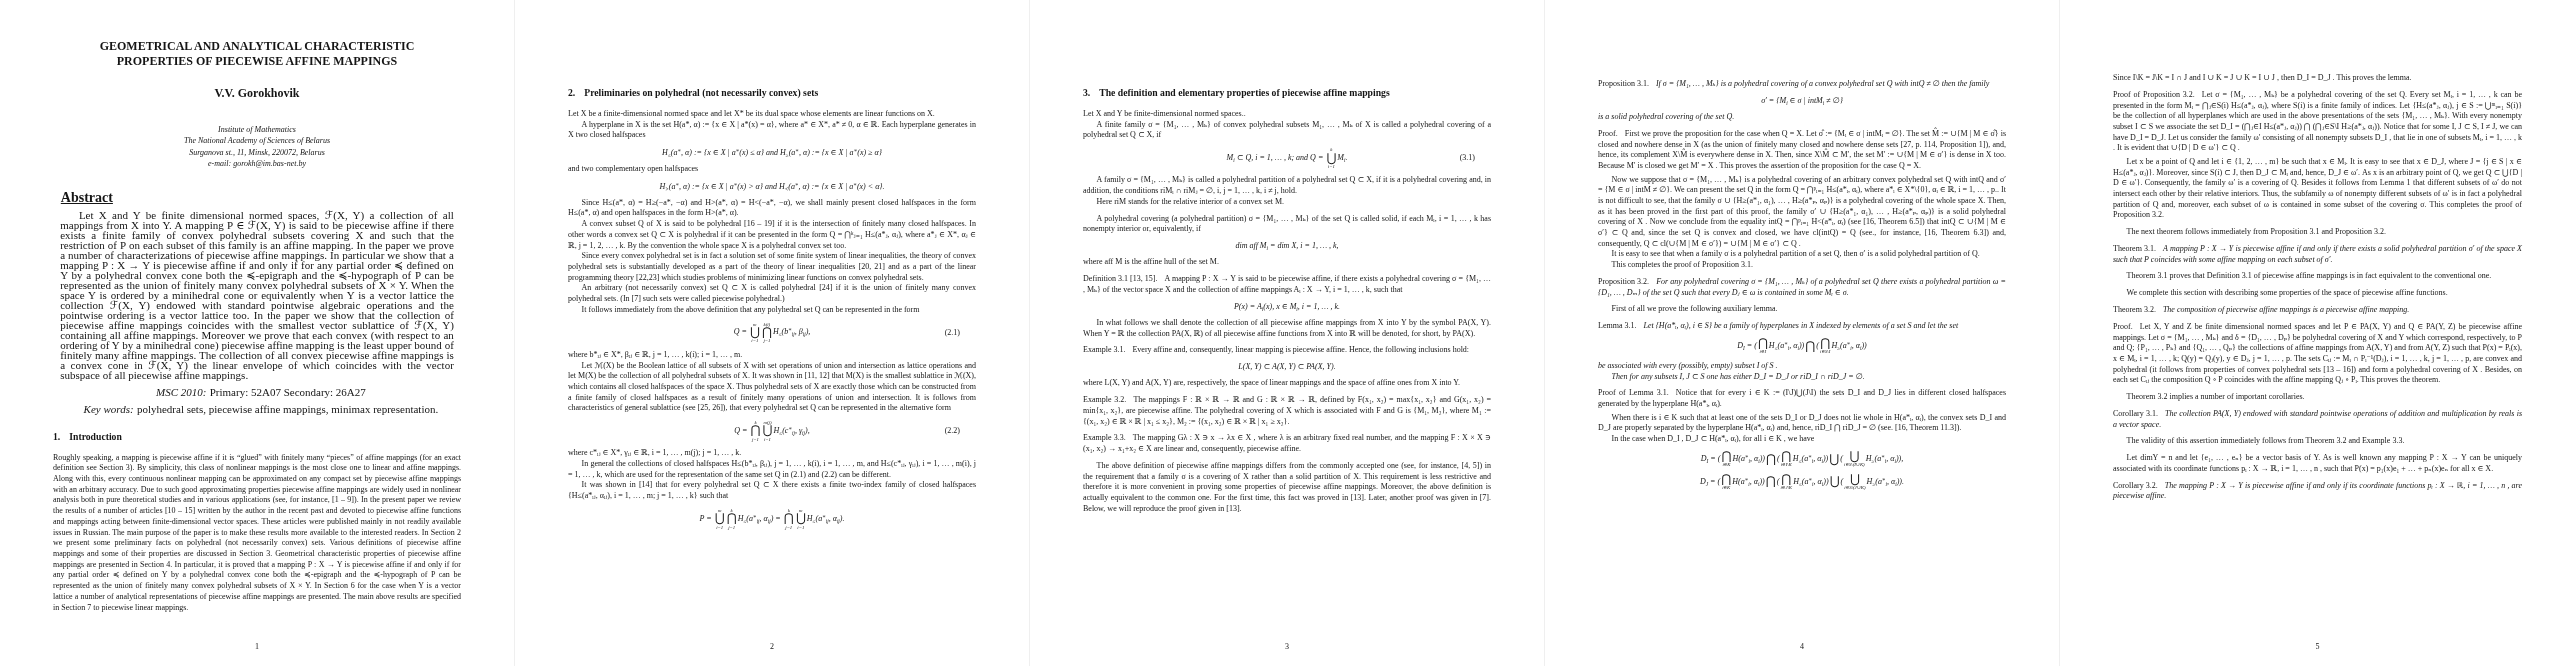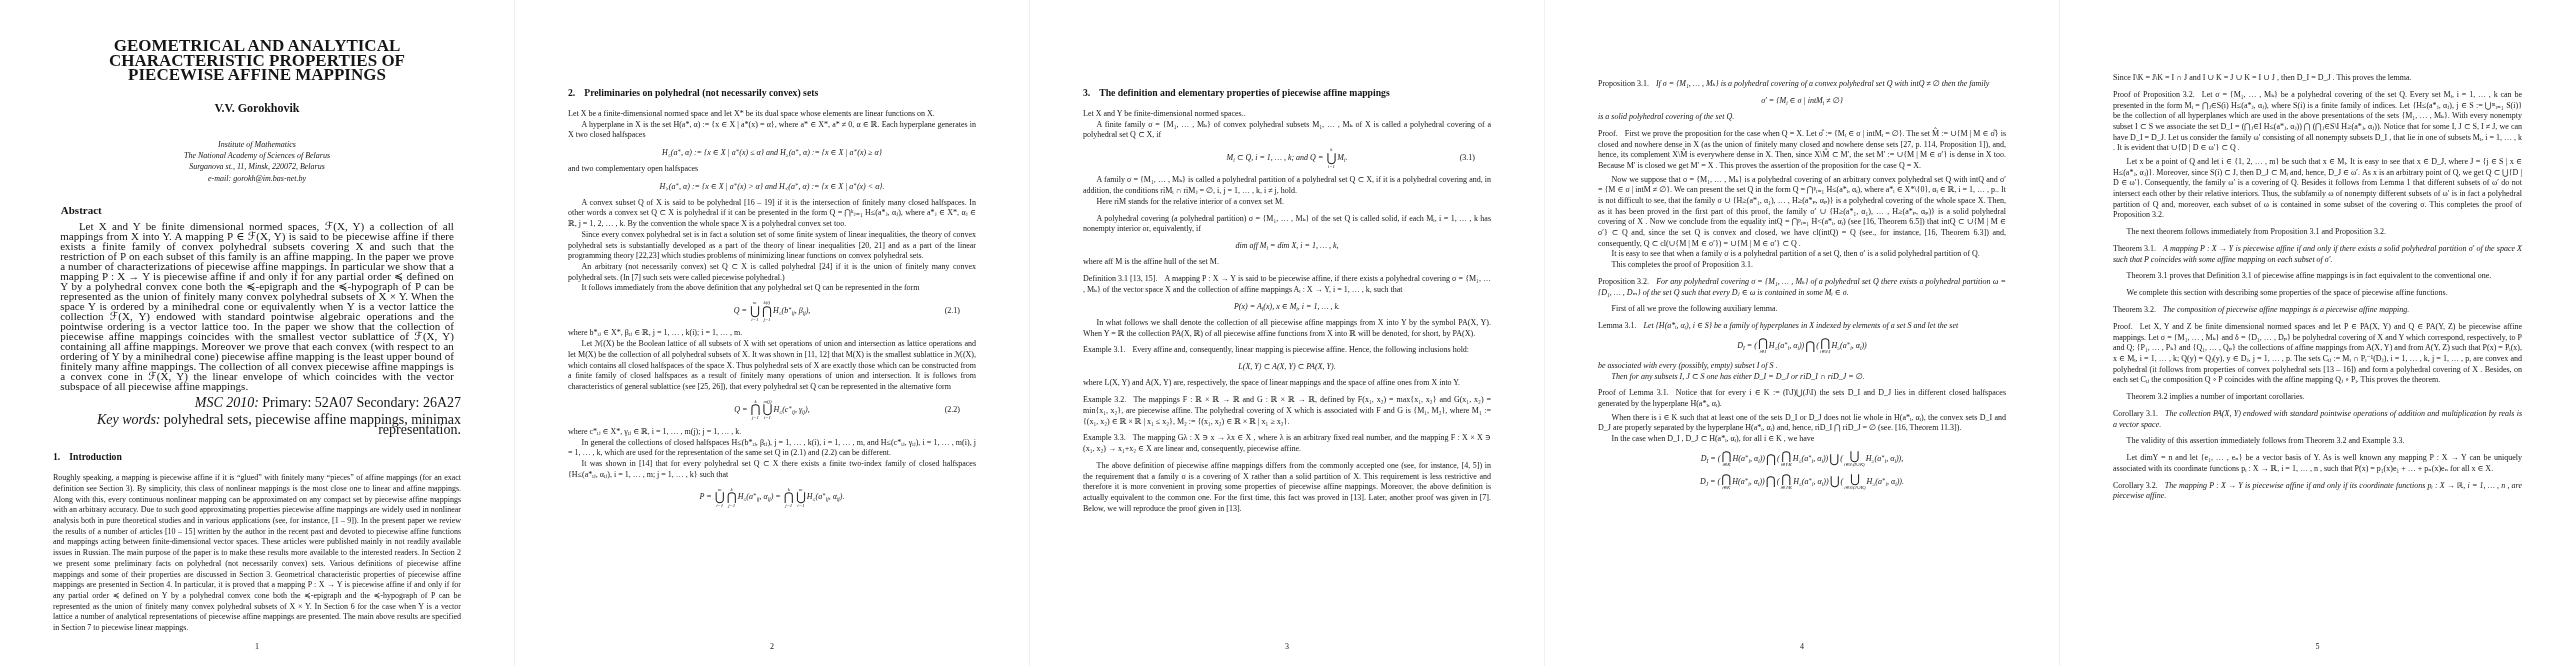--- a/index.html
+++ b/index.html
@@ -9,29 +9,29 @@
         padding:0 53px;overflow:hidden;background:#fff;border-right:0.6px solid #efefef;}
   .page:last-child{border-right:none;}
   .page.p1{padding-top:39px;}
   .page.pn{padding-top:73px;}
 
   .arxiv{position:absolute;width:356px;height:15.6px;left:-157px;top:215px;
          transform:rotate(-90deg);transform-origin:center center;text-align:center;
          font-family:"Liberation Mono","DejaVu Sans Mono",monospace;font-size:12.2px;
          color:#343434;letter-spacing:0.3px;white-space:nowrap;}
 
-  .title{font-size:17px;font-weight:bold;text-align:center;line-height:14.5px;max-width:356px;margin:0 auto;}
+  .title{font-size:12px;font-weight:bold;text-align:center;line-height:14.5px;max-width:356px;margin:0 auto;}
   .author{text-align:center;font-weight:bold;font-size:12px;margin-top:18px;}
   .affil{text-align:center;font-style:italic;font-size:8px;line-height:11.4px;margin-top:23px;}
-  .abshead{font-weight:bold;font-size:11px;margin:20px 0 4.4px 7.8px;}
+  .abshead{font-weight:bold;font-size:14px;margin:20px 0 4.4px 7.8px;text-decoration:underline;}
   .para{margin:0;text-indent:1.7em;text-align:justify;font-size:8px;line-height:10.7px;}
   .para.noindent{text-indent:0;}
   .para.it{font-style:italic;}
   .para.abstract{font-size:11px;line-height:10px;margin:0 7.2px;}
-  .para.meta{font-size:14px;line-height:10px;margin:7.2px 0 0 7.8px;text-indent:0;text-align:right;}
+  .para.meta{font-size:11px;line-height:10px;margin:7.2px 0 0 7.8px;text-indent:0;text-align:center;}
   .lead{font-weight:normal;padding-right:7px;font-style:normal;}
   .ilead{font-style:italic;padding-right:3.3px;}
   .env{margin-top:6.1px;margin-bottom:2.8px;}
   .section{display:flex;gap:9px;font-size:9.7px;font-weight:bold;line-height:13.3px;margin:13.3px 0 9.4px;}
   .p1 .section{margin-top:15.6px;}
   .sectext{max-width:311px;}
   .eqrow{position:relative;text-align:center;font-style:italic;font-size:8px;margin:6.1px 0;line-height:1.25;}
   .eqtag{position:absolute;right:16px;top:50%;transform:translateY(-50%);font-style:normal;}
   .bigop{display:inline-flex;flex-direction:column;align-items:center;vertical-align:middle;
          margin:0 1.1px;line-height:1;}
@@ -70,20 +70,21 @@
   <div class="page pn">
       <div class="section">
         <span class="secnum">2.</span>
         <span class="sectext">Preliminaries on polyhedral (not necessarily convex) sets</span>
       </div>
       <p class="para noindent"><span class="ptext">Let X be a finite-dimensional normed space and let X* be its dual space whose elements are linear functions on X.</span></p>
       <p class="para"><span class="ptext">A hyperplane in X is the set H(a*, α) := {x ∈ X | a*(x) = α}, where a* ∈ X*, a* ≠ 0, α ∈ ℝ. Each hyperplane generates in X two closed halfspaces</span></p>
       <div class="eqrow"><span class="eq"><span>H</span><sub>≤</sub><span>(a</span><sup>∗</sup><span>, α) := {x ∈ X | a</span><sup>∗</sup><span>(x) ≤ α}  and  H</span><sub>≥</sub><span>(a</span><sup>∗</sup><span>, α) := {x ∈ X | a</span><sup>∗</sup><span>(x) ≥ α}</span></span></div>
       <p class="para noindent"><span class="ptext">and two complementary open halfspaces</span></p>
       <div class="eqrow"><span class="eq"><span>H</span><sub>&gt;</sub><span>(a</span><sup>∗</sup><span>, α) := {x ∈ X | a</span><sup>∗</sup><span>(x) &gt; α}  and  H</span><sub>&lt;</sub><span>(a</span><sup>∗</sup><span>, α) := {x ∈ X | a</span><sup>∗</sup><span>(x) &lt; α}.</span></span></div>
+      <p class="para"><span class="ptext">Since H≤(a*, α) = H≥(−a*, −α) and H&gt;(a*, α) = H&lt;(−a*, −α), we shall mainly present closed halfspaces in the form H≤(a*, α) and open halfspaces in the form H&gt;(a*, α).</span></p>
       <p class="para"><span class="ptext">A convex subset Q of X is said to be polyhedral [16 – 19] if it is the intersection of finitely many closed halfspaces. In other words a convex set Q ⊂ X is polyhedral if it can be presented in the form Q = ⋂ᵏⱼ₌₁ H≤(a*ⱼ, αⱼ), where a*ⱼ ∈ X*, αⱼ ∈ ℝ, j = 1, 2, … , k. By the convention the whole space X is a polyhedral convex set too.</span></p>
       <p class="para"><span class="ptext">Since every convex polyhedral set is in fact a solution set of some finite system of linear inequalities, the theory of convex polyhedral sets is substantially developed as a part of the theory of linear inequalities [20, 21] and as a part of the linear programming theory [22,23] which studies problems of minimizing linear functions on convex polyhedral sets.</span></p>
       <p class="para"><span class="ptext">An arbitrary (not necessarily convex) set Q ⊂ X is called polyhedral [24] if it is the union of finitely many convex polyhedral sets. (In [7] such sets were called piecewise polyhedral.)</span></p>
       <p class="para"><span class="ptext">It follows immediately from the above definition that any polyhedral set Q can be represented in the form</span></p>
       <div class="eqrow"><span class="eq"><span>Q = </span><span class="bigop">
             <span class="lim">m</span>
             <span class="g">⋃</span>
             <span class="lim">i=1</span>
           </span><span class="bigop">
             <span class="lim">k(i)</span>

